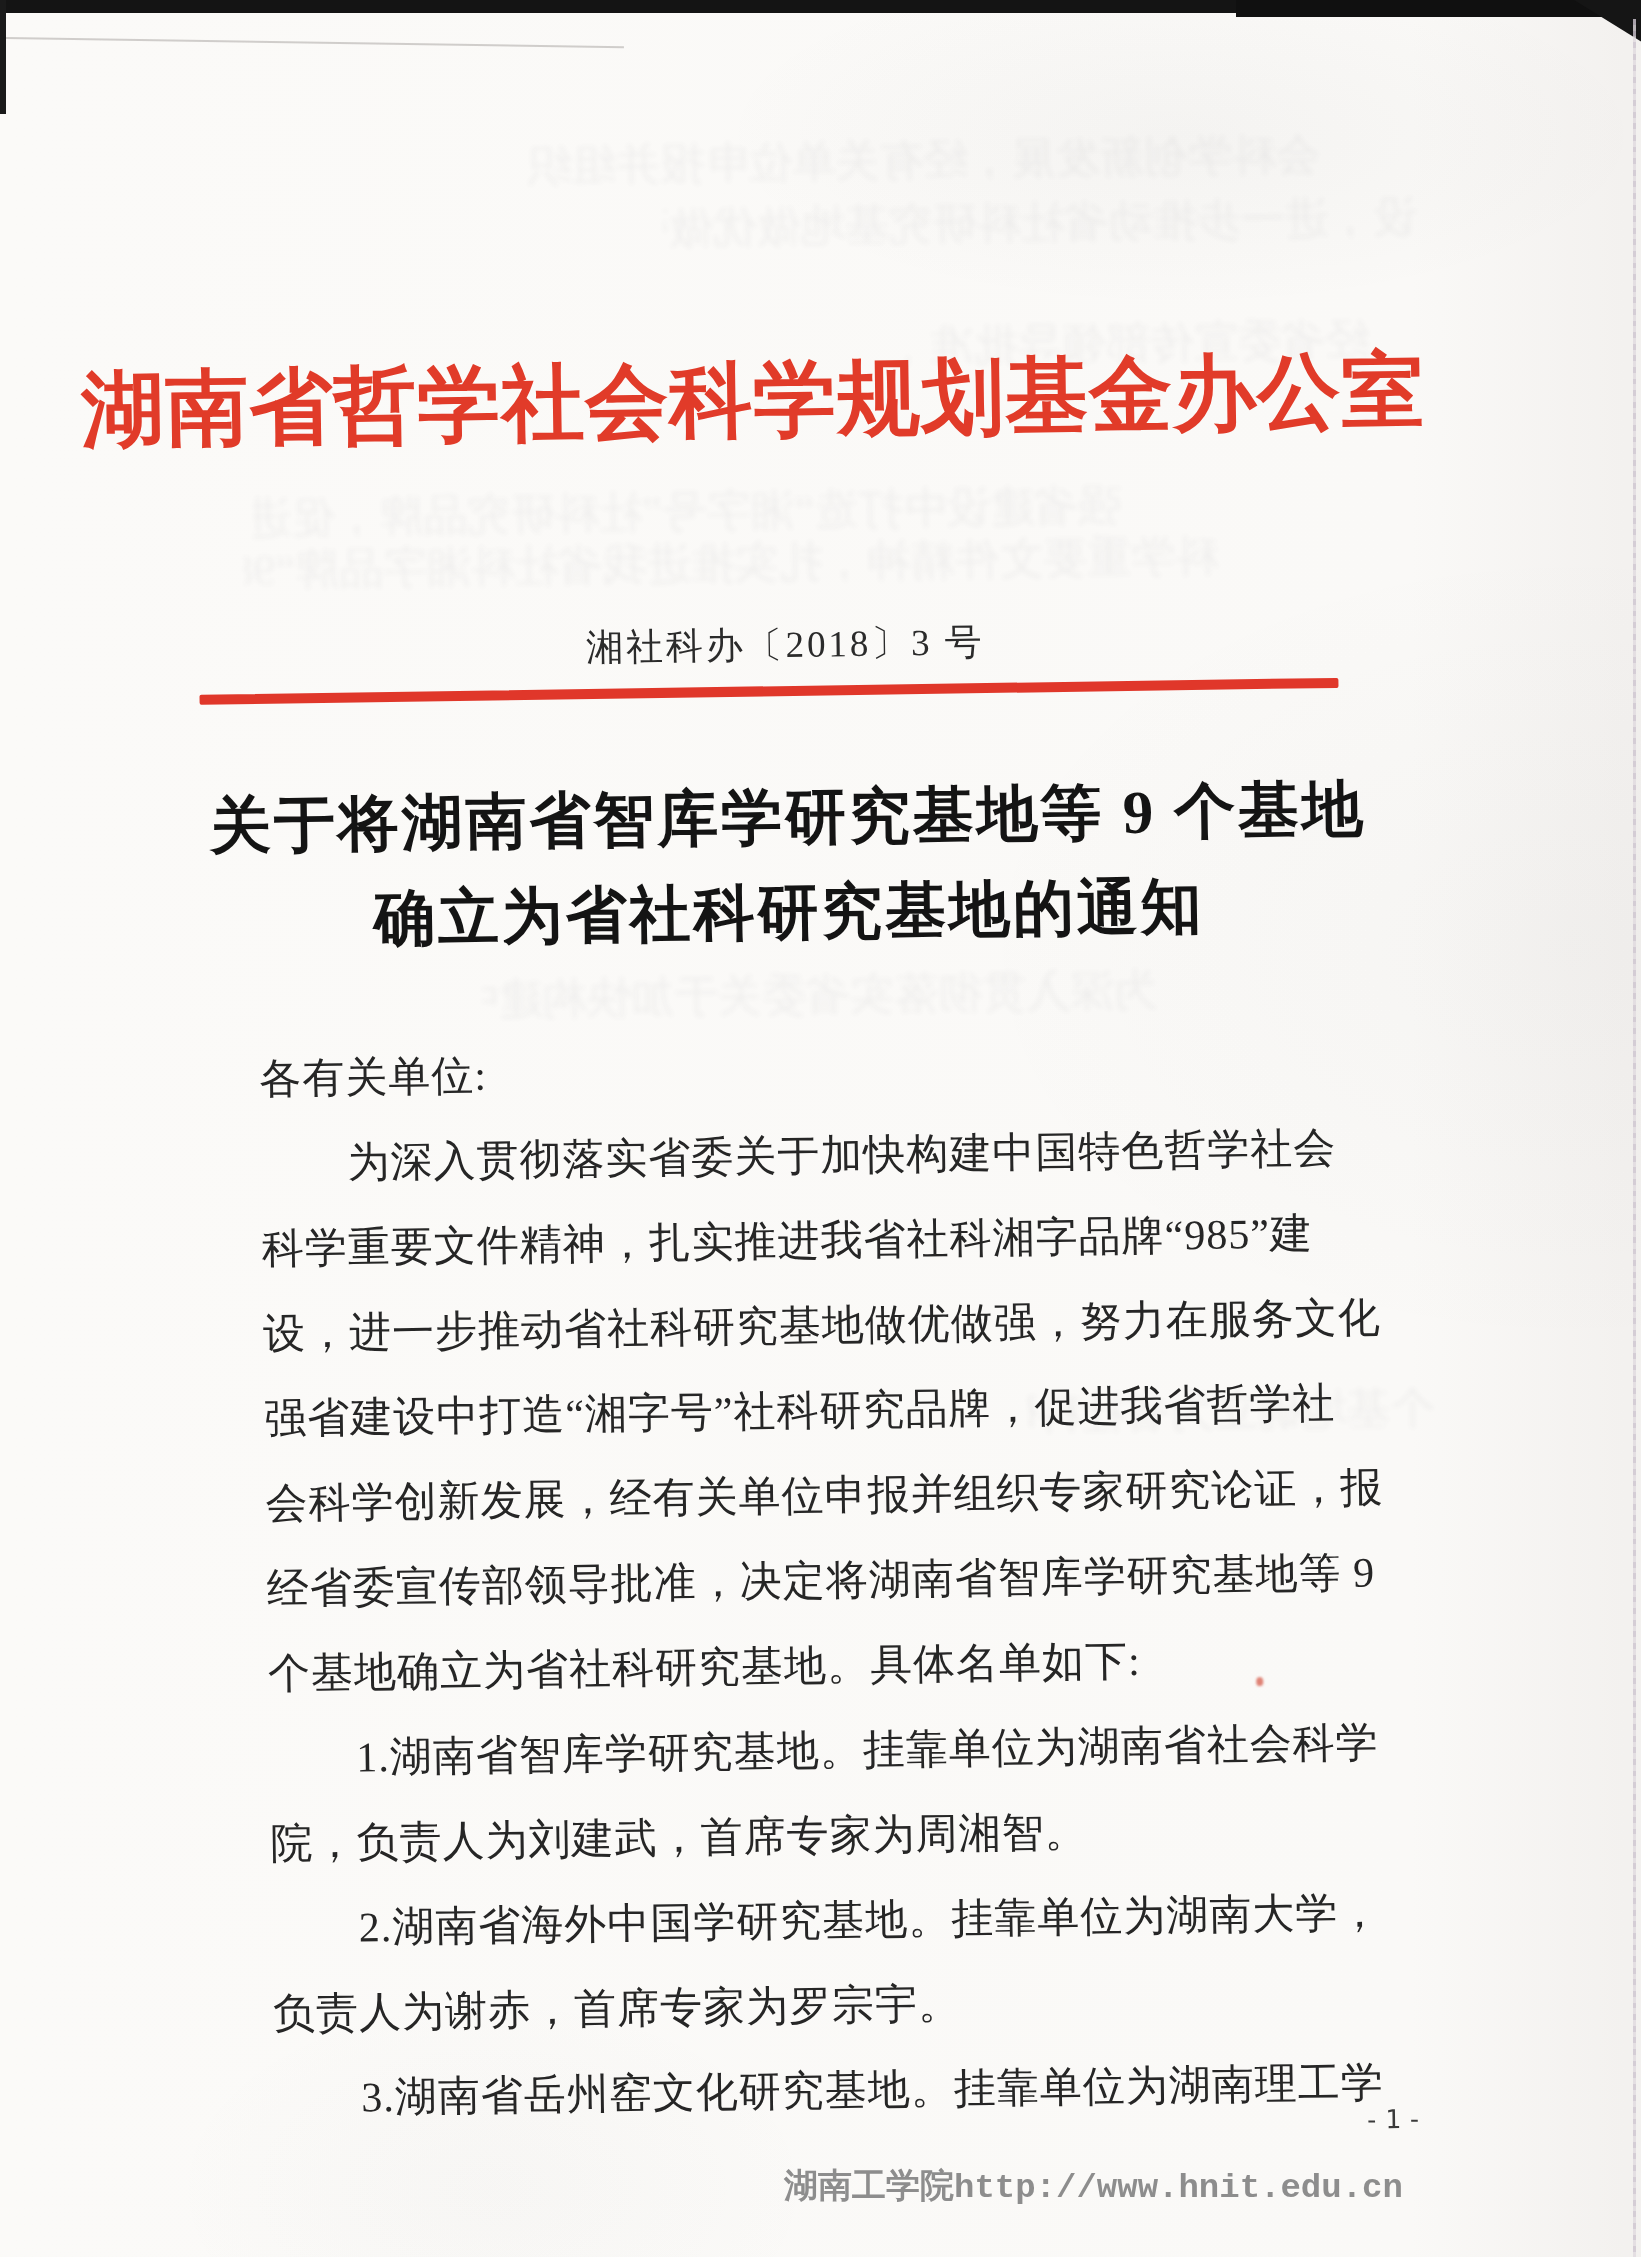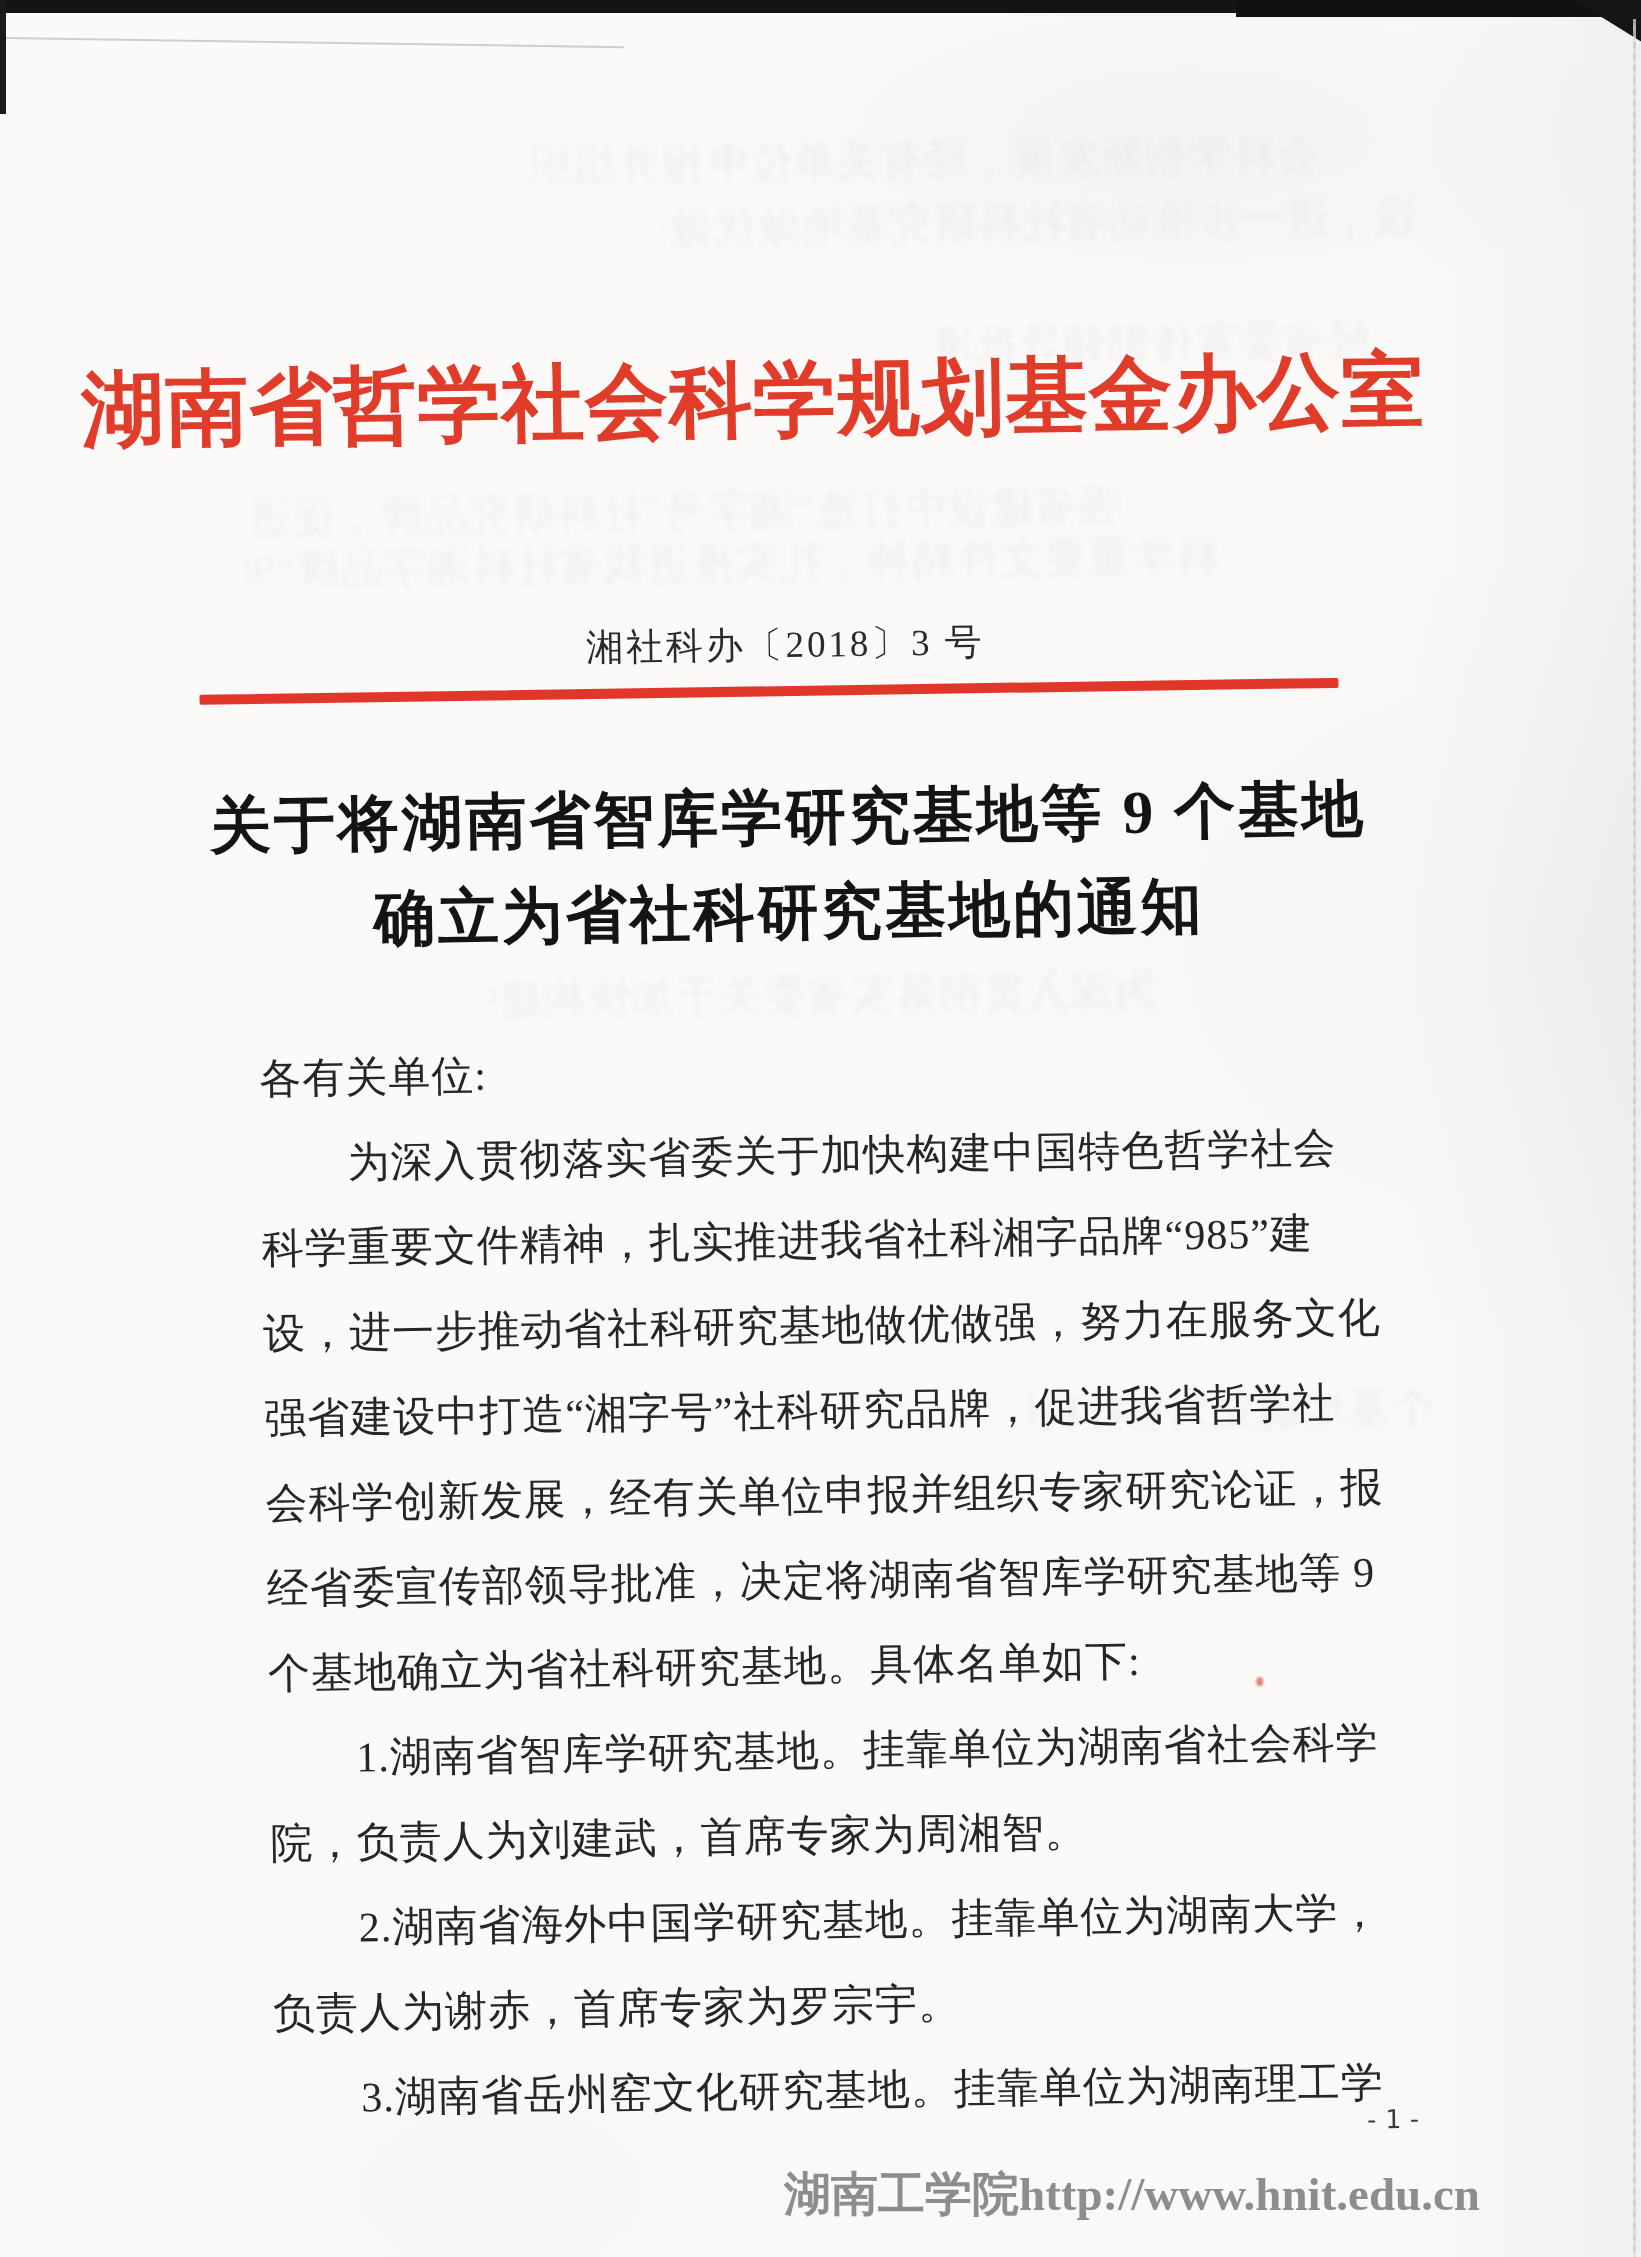--- a/index.html
+++ b/index.html
@@ -41,22 +41,22 @@
     position:absolute;top:1029px;left:259px;width:1134px;
     font-size:42px;color:#262626;letter-spacing:1px;
   }
   .bline{height:85px;line-height:85px;white-space:nowrap;}
   .bline.indent{padding-left:87px;}
   .page-number{
     position:absolute;top:2113px;left:1348px;font-size:26px;color:#3a3a3a;
     letter-spacing:5.8px;font-family:"DejaVu Sans Mono","Liberation Mono",monospace;
   }
   .watermark{
-    position:absolute;top:2163px;left:784px;font-size:47px;font-weight:700;
-    color:#8d8d8d;font-family:Liberation Serif, serif;
+    position:absolute;top:2163px;left:784px;font-size:34px;font-weight:700;
+    color:#8d8d8d;font-family:Liberation Mono, monospace;
     letter-spacing:0px;white-space:nowrap;
   }
   
   .ghost{
     position:absolute;color:#4a4a55;opacity:0.055;filter:blur(2.9px);
     transform:scaleX(-1);font-size:44px;white-space:nowrap;overflow:hidden;
     pointer-events:none;
   }
   
   .edge-top{position:absolute;top:0;left:0;width:1641px;height:12.6px;background:#141414;}

